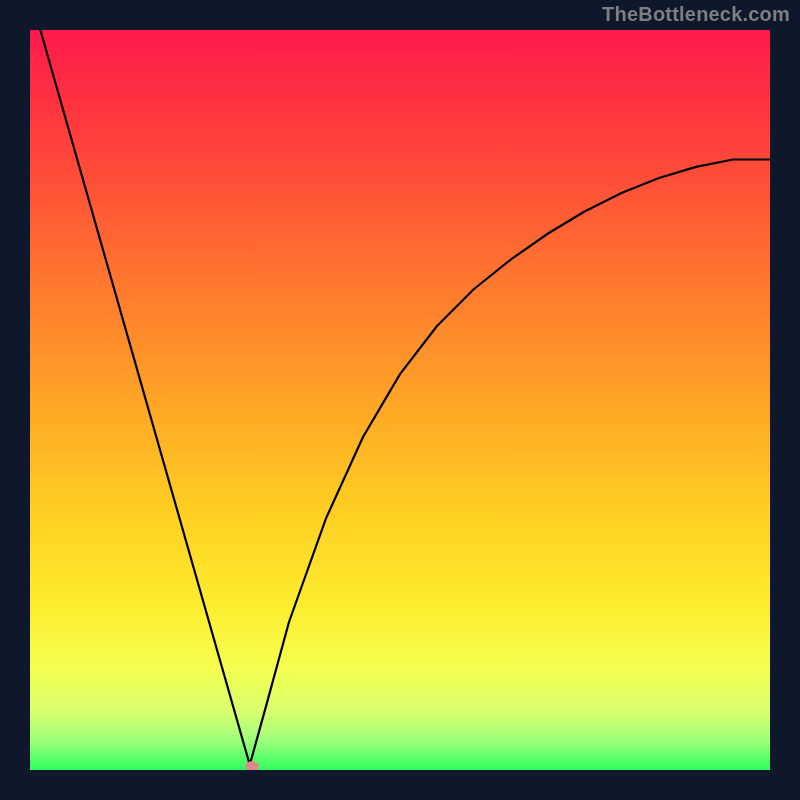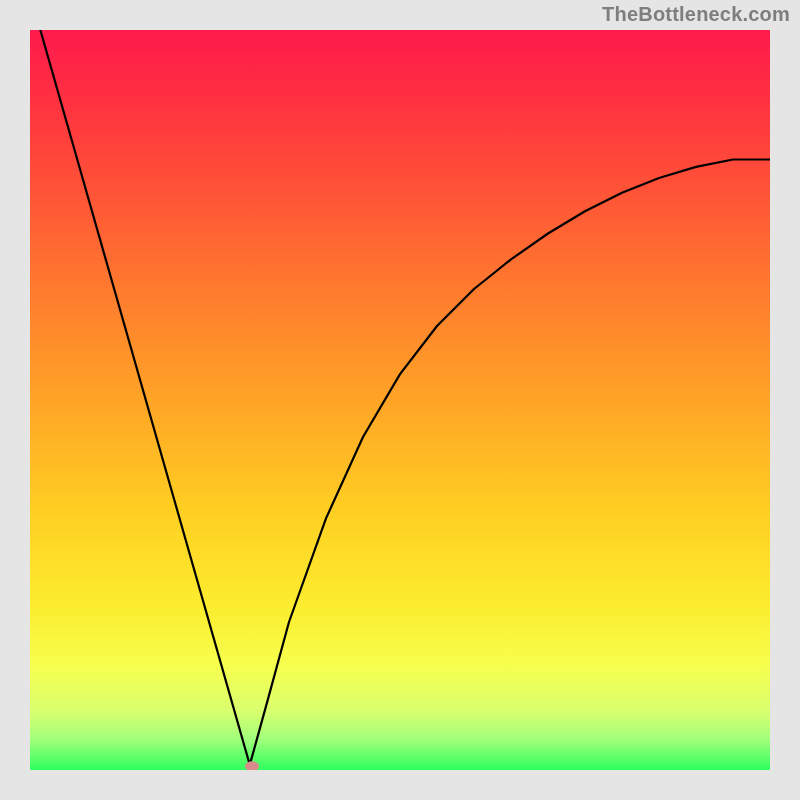--- a/index.html
+++ b/index.html
@@ -8,21 +8,21 @@
     background: #000;
     width: 800px;
     height: 800px;
     overflow: hidden;
     font-family: Arial, Helvetica, sans-serif;
   }
   .frame {
     position: relative;
     width: 800px;
     height: 800px;
-    background: #e5e5e5;
+    background: #0f172a;
   }
   .watermark {
     position: absolute;
     top: 3px;
     right: 10px;
     color: #7e7e7e;
     font-size: 20px;
     font-weight: 600;
     letter-spacing: 0.2px;
     z-index: 10;

